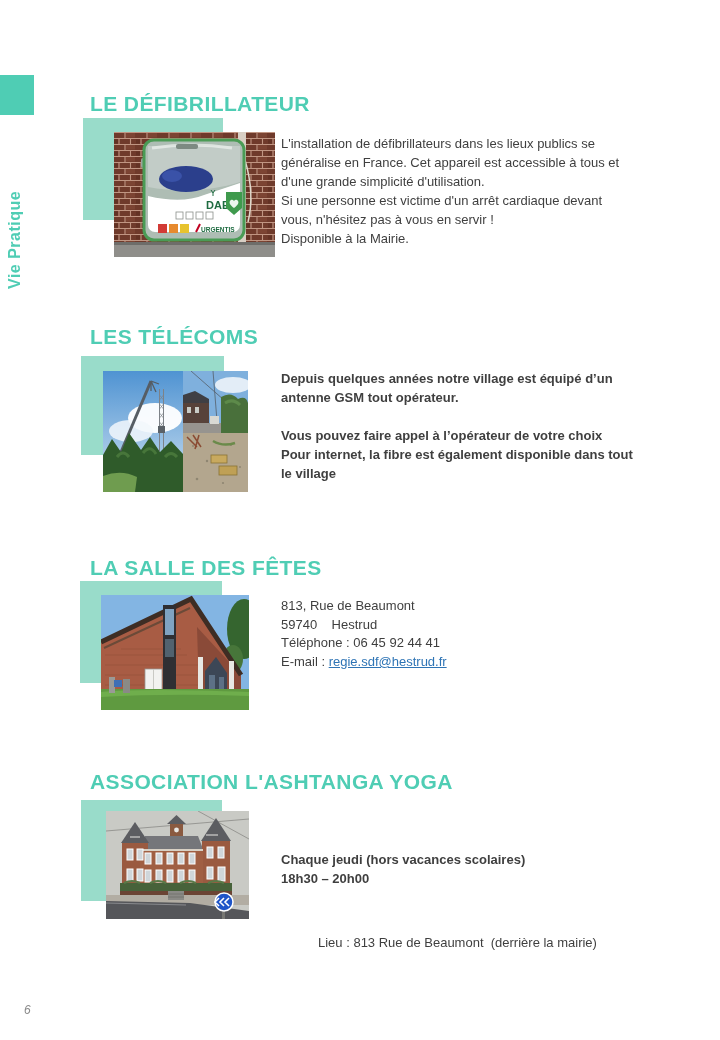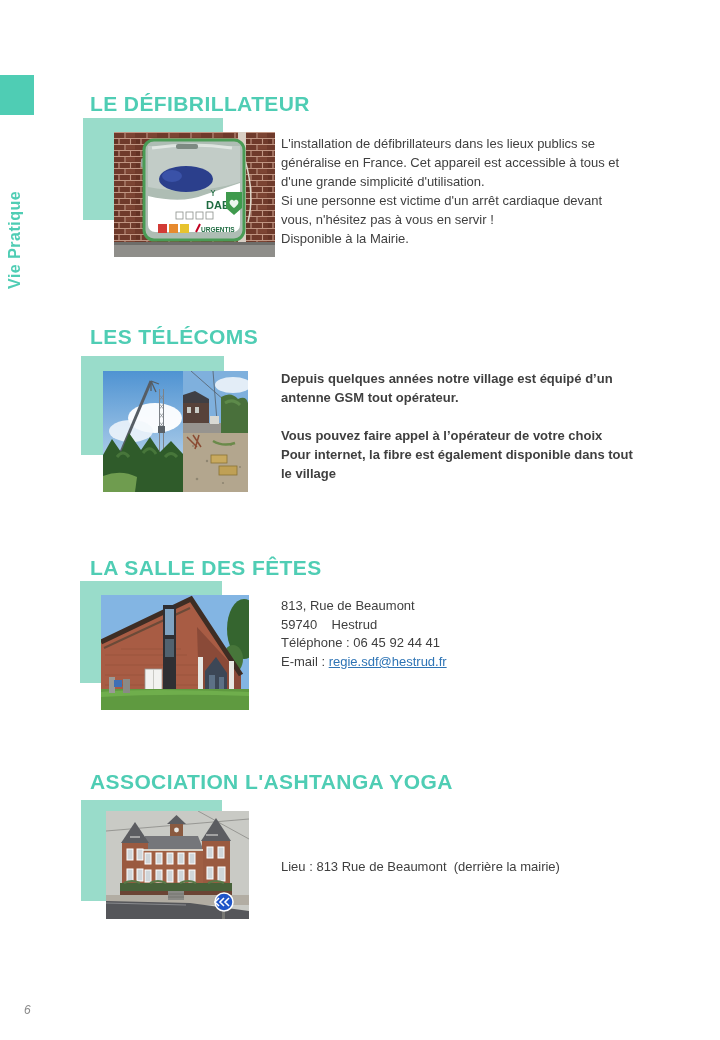--- a/index.html
+++ b/index.html
@@ -27,21 +27,21 @@
   .sq{position:absolute;background:var(--teal-light);}
   .photo{position:absolute;line-height:0;}
   .photo svg{display:block;}
   .photo-row{display:flex;}
   .body-text{
     position:absolute;left:281px;width:352px;color:var(--body);
     font-size:13px;line-height:19px;white-space:pre-wrap;
   }
   .bold{font-weight:bold;}
   a.email{color:var(--link);text-decoration:underline;}
-  .mt7{margin-top:7px;}
+  .mt7{margin-top:7px;margin-left:37px;}
   
   .s1-h{top:84px;} .s1-sq{left:83px;top:118px;width:140px;height:102px;}
   .s1-photo{left:101px;top:132px;margin-left:13px;} .s1-text{top:134px;}
   .s2-h{top:317px;} .s2-sq{left:81px;top:356px;width:143px;height:99px;}
   .s2-photo{left:103px;top:371px;} .s2-text{top:369px;font-weight:bold;}
   .s3-h{top:548px;} .s3-sq{left:80px;top:581px;width:142px;height:102px;}
   .s3-photo{left:101px;top:595px;} .s3-text{top:596px;}
   .s3-text2{top:633px;}
   .s4-h{top:762px;} .s4-sq{left:81px;top:800px;width:141px;height:101px;}
   .s4-photo{left:106px;top:811px;} .s4-text{top:812px;}
@@ -250,17 +250,19 @@
         <rect x="62" y="80" width="16" height="9" fill="#8a8a86"></rect>
         <path d="M62 83 h16 M62 86 h16" stroke="#6e6e6a" stroke-width=".8"></path>
         <path d="M0 90 l84 2 l59 8 v8 H0 z" fill="#55565a"></path>
         <path d="M0 92 l80 2" stroke="#8a8b8f" stroke-width="1"></path>
         <rect x="116" y="99" width="3" height="9" fill="#777773"></rect>
         <circle cx="118" cy="91" r="9" fill="#1f55c8" stroke="#ffffff" stroke-width="1.5"></circle>
         <path d="M123 87 l-4 4 4 4 M118 87 l-4 4 4 4 M113 87 l-4 4 4 4" stroke="#ffffff" stroke-width="1.6" fill="none"></path>
       </svg>
     </div>
     <div class="body-text s4-text">
+      <div class="bold">Chaque jeudi (hors vacances scolaires)
+18h30 – 20h00</div>
       <div class="mt7">Lieu : 813 Rue de Beaumont  (derrière la mairie)</div>
     </div>
   </section>
 
 </div>
 
 </body></html>

